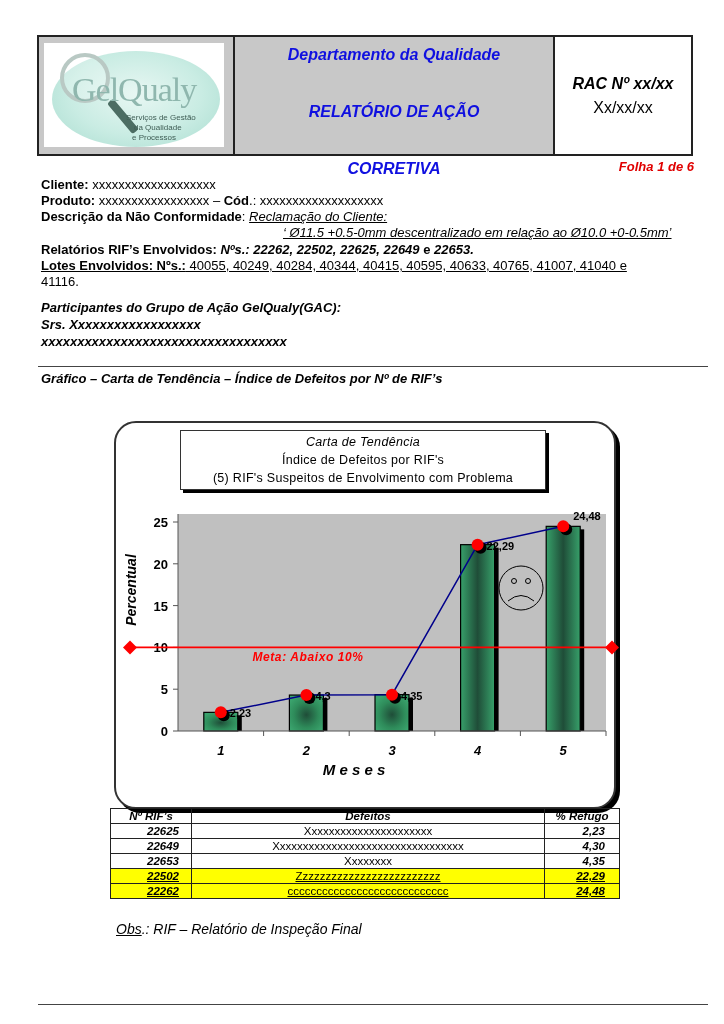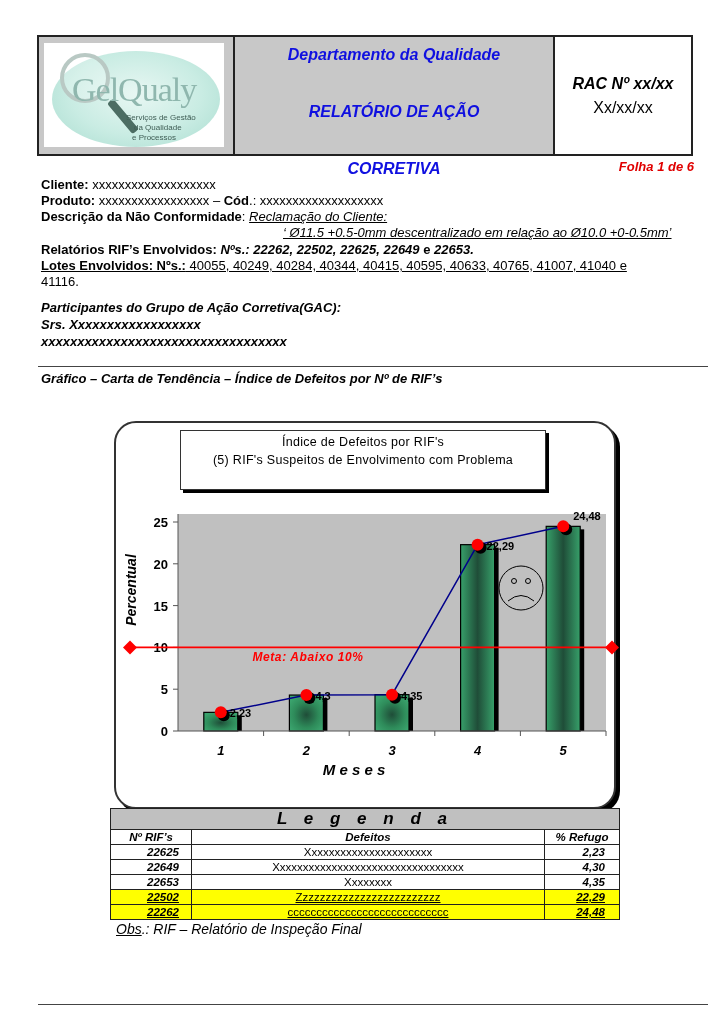--- a/index.html
+++ b/index.html
@@ -100,29 +100,30 @@
 <div class="abs info" style="top:242px;">
   <span class="b">Relatórios RIF’s Envolvidos: </span><span class="bi">Nºs.: 22262, 22502, 22625, 22649</span><span class="b"> e </span><span class="bi">22653.</span>
 </div>
 <div class="abs info" style="top:258px;text-decoration:underline;">
   <span class="b">Lotes Envolvidos: Nºs.:</span><span> 40055, 40249, 40284, 40344, 40415, 40595, 40633, 40765, 41007, 41040 e</span>
 </div>
 <div class="abs info" style="top:274px;">
   <span>41116.</span>
 </div>
 
-<div class="abs info bi" style="top:300px;">Participantes do Grupo de Ação Corretiva(GAC):</div>
+<div class="abs info bi" style="top:300px;">Participantes do Grupo de Ação GelQualy(GAC):</div>
 <div class="abs info bi" style="top:317px;">Srs. Xxxxxxxxxxxxxxxxxx</div>
 <div class="abs info bi" style="top:334px;">xxxxxxxxxxxxxxxxxxxxxxxxxxxxxxxxxx</div>
 
 <div class="abs hrule" style="top:366px;"></div>
 <div class="abs info bi" style="top:371px;font-style:italic;">Gráfico – Carta de Tendência – Índice de Defeitos por Nº de RIF’s</div>
 
 <div class="abs chart-frame"></div>
 <div class="abs chart-title">
+  <div style="font-style:italic;">Carta de Tendência</div>
   <div>Índice de Defeitos por RIF's</div>
   <div>(5) RIF's Suspeitos de Envolvimento com Problema</div>
 </div>
 
 <svg class="abs" id="chart-svg" style="left:0;top:0;" width="724" height="1024">
   <defs>
     <radialGradient id="barGrad" cx="50%" cy="55%" r="60%">
       <stop offset="0%" stop-color="#1f4d38"></stop>
       <stop offset="60%" stop-color="#2e8b5a"></stop>
       <stop offset="100%" stop-color="#3aa36d"></stop>
@@ -203,23 +204,20 @@
     <circle cx="514" cy="581" r="2.5" fill="none" stroke="#000" stroke-width="1"></circle>
     <circle cx="528" cy="581" r="2.5" fill="none" stroke="#000" stroke-width="1"></circle>
     <path d="M508 601 Q521 590 534 601" fill="none" stroke="#000" stroke-width="1"></path>
   </g>
   <text id="ylabel" transform="translate(136,590) rotate(-90)" text-anchor="middle" font-size="14" font-weight="bold" font-style="italic">Percentual</text>
   <text id="xlabel" x="354" y="775" text-anchor="middle" font-size="15" font-weight="bold" font-style="italic">M e s e s</text>
 </svg>
 
 <table class="abs legend">
   <tbody>
-      <tr>
-        <td class="ttl" colspan="3">L e g e n d a</td>
-      </tr>
   <tr>
     <td class="hd" style="width:72px;">Nº RIF’s</td>
     <td class="hd">Defeitos</td>
     <td class="hd" style="width:66px;margin-left:40px;">% Refugo</td>
   </tr>
   </tbody>
     <tbody id="legend-body">
       <tr>
         <td class="num">22625</td>
         <td class="def">Xxxxxxxxxxxxxxxxxxxxxx</td>

